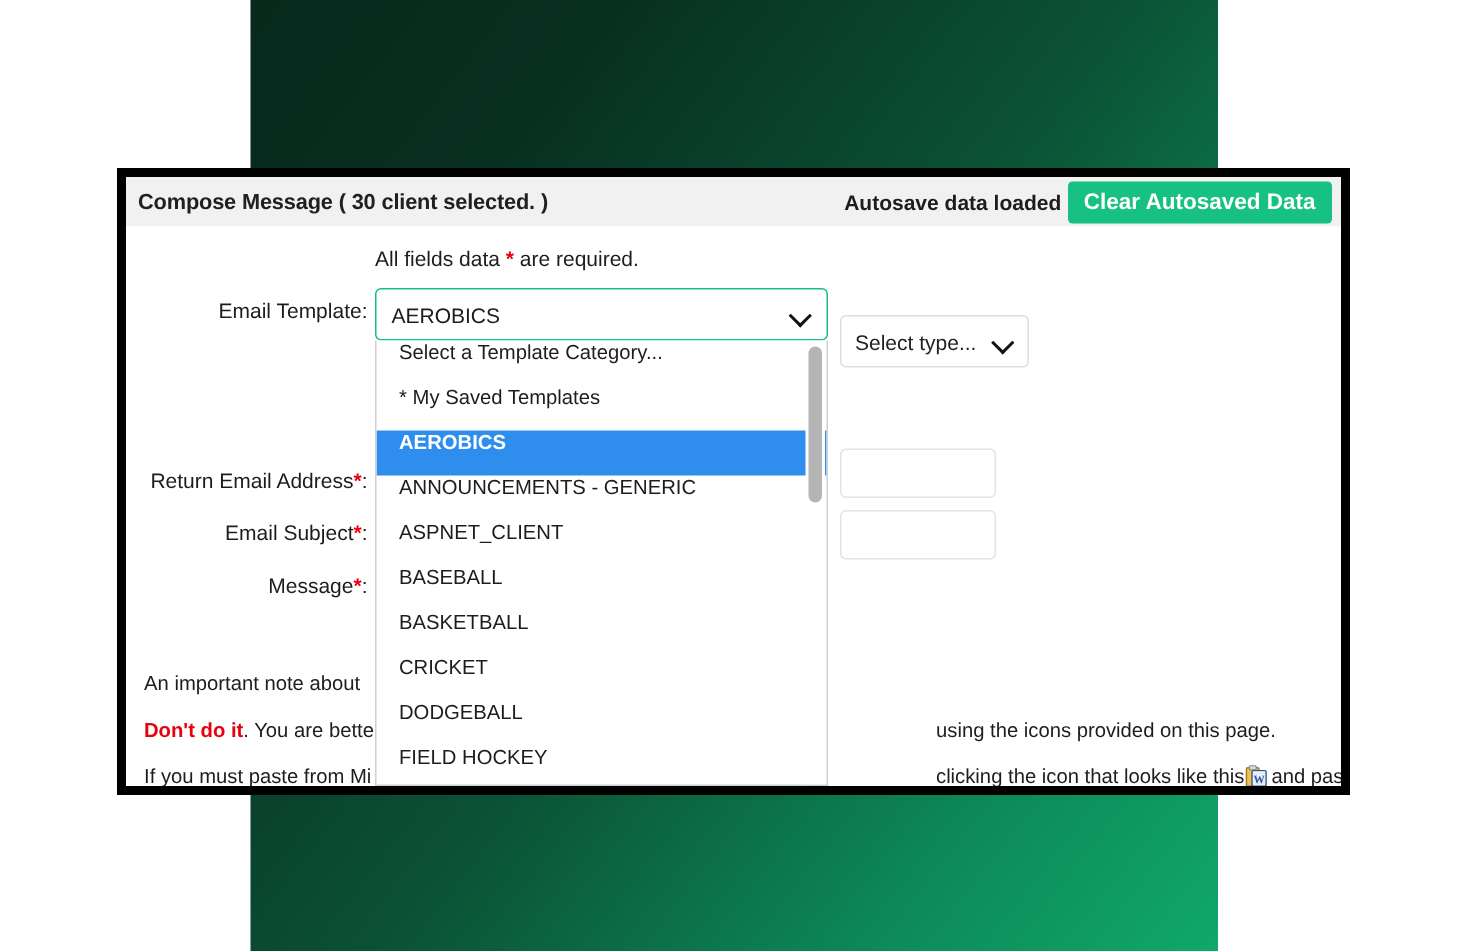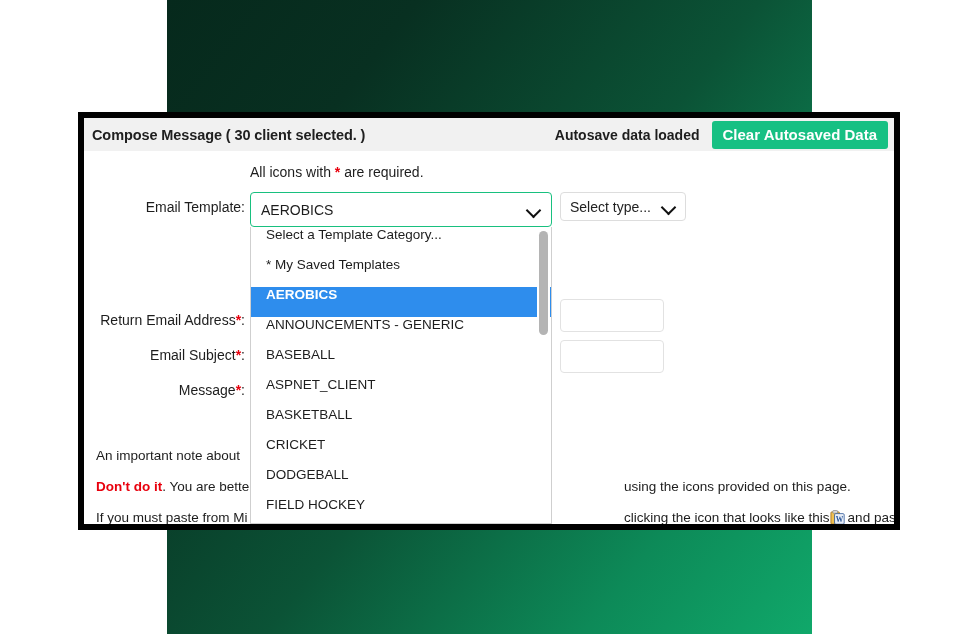--- a/index.html
+++ b/index.html
@@ -52,21 +52,21 @@
     font-size: 14.5px;
     font-weight: bold;
     color: #202020;
     letter-spacing: -0.1px;
     white-space: nowrap;
   }
   #header-right {
     margin-left: auto;
     display: flex;
     align-items: center;
-    gap: 12px;
+    gap: 4px;
   }
   #autosave-status {
     font-size: 14px;
     font-weight: bold;
     color: #1d1d1d;
     white-space: nowrap;
   }
   #clear-autosave-btn {
     background: #17c083;
     color: #ffffff;
@@ -143,22 +143,22 @@
     position: absolute;
     left: 1px; top: 0px;
     width: 9px; height: 9px;
     border-right: 2.6px solid #111;
     border-bottom: 2.6px solid #111;
     transform: rotate(45deg);
   }
   
   #type-select {
     position: absolute;
-    left: 476px; top: 41px;
-    width: 126px; height: 29px;
+    left: 476px; top: 59px;
+    width: 126px; height: 35px;
     border: 1px solid #dddddd;
     border-radius: 4px;
     background: #ffffff;
     display: flex;
     align-items: center;
     padding: 0 9px;
     cursor: pointer;
   }
   #type-select-value {
     font-size: 14px;
@@ -252,21 +252,21 @@
       <div id="dialog-header">
         <div id="dialog-title">Compose Message ( 30 client selected. )</div>
         <div id="header-right">
           <div id="autosave-status">Autosave data loaded</div>
           <button id="clear-autosave-btn">Clear Autosaved Data</button>
         </div>
       </div>
 
       <div id="dialog-body">
 
-        <div id="required-note"><span>All icons with </span><span class="req-star">*</span><span> are required.</span></div>
+        <div id="required-note"><span>All fields data </span><span class="req-star">*</span><span> are required.</span></div>
 
         <div class="label-col" id="lbl-template">
           <div class="form-label">Email Template:</div>
         </div>
         <div class="label-col" id="lbl-return">
           <div class="form-label"><span>Return Email Address</span><span class="req-star">*</span><span>:</span></div>
         </div>
         <div class="label-col" id="lbl-subject">
           <div class="form-label"><span>Email Subject</span><span class="req-star">*</span><span>:</span></div>
         </div>
@@ -311,24 +311,24 @@
               <div class="dd-item">
                 <span>* My Saved Templates</span>
               </div>
               <div class="dd-item selected">
                 <span>AEROBICS</span>
               </div>
               <div class="dd-item">
                 <span>ANNOUNCEMENTS - GENERIC</span>
               </div>
               <div class="dd-item">
+                <span>ASPNET_CLIENT</span>
+              </div>
+              <div class="dd-item">
                 <span>BASEBALL</span>
-              </div>
-              <div class="dd-item">
-                <span>ASPNET_CLIENT</span>
               </div>
               <div class="dd-item">
                 <span>BASKETBALL</span>
               </div>
               <div class="dd-item">
                 <span>CRICKET</span>
               </div>
               <div class="dd-item">
                 <span>DODGEBALL</span>
               </div>

